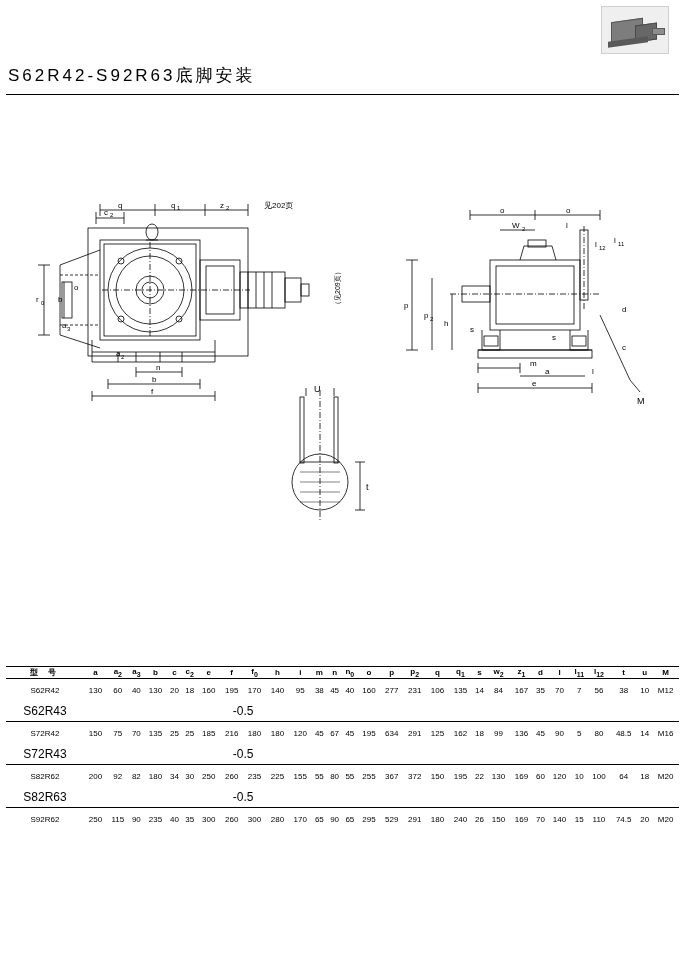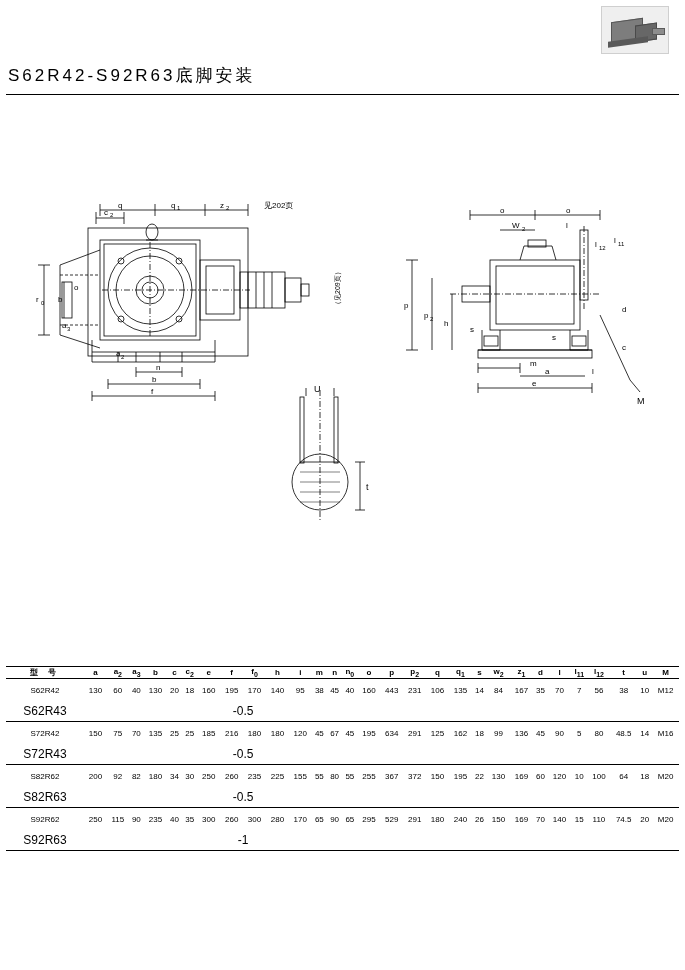--- a/index.html
+++ b/index.html
@@ -314,21 +314,21 @@
           <td>18</td>
           <td>160</td>
           <td>195</td>
           <td>170</td>
           <td>140</td>
           <td>95</td>
           <td>38</td>
           <td>45</td>
           <td>40</td>
           <td>160</td>
-          <td>443</td>
+          <td>277</td>
           <td>231</td>
           <td>106</td>
           <td>135</td>
           <td>14</td>
           <td>84</td>
           <td>167</td>
           <td>35</td>
           <td>70</td>
           <td>7</td>
           <td>56</td>
@@ -446,24 +446,18 @@
           <td>150</td>
           <td>169</td>
           <td>70</td>
           <td>140</td>
           <td>15</td>
           <td>110</td>
           <td>74.5</td>
           <td>20</td>
           <td>M20</td>
         </tr>
-        <tr class="subrow row-line">
-          <td class="modelcol">S92R63</td>
-          <td colspan="7"></td>
-          <td colspan="2">-1</td>
-          <td colspan="20"></td>
-        </tr>
 
       </tbody>
     </table>
   </div>
 
 </div>
 
 </body></html>

